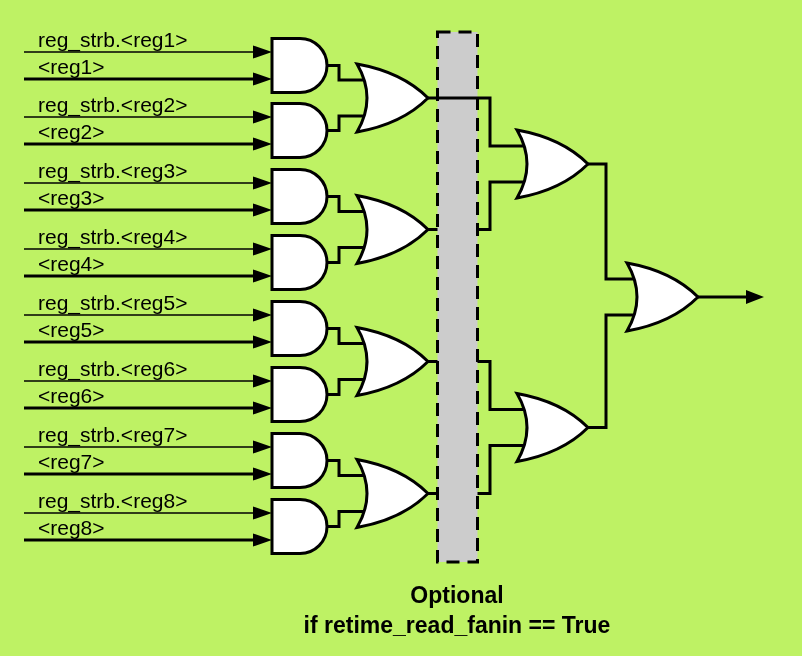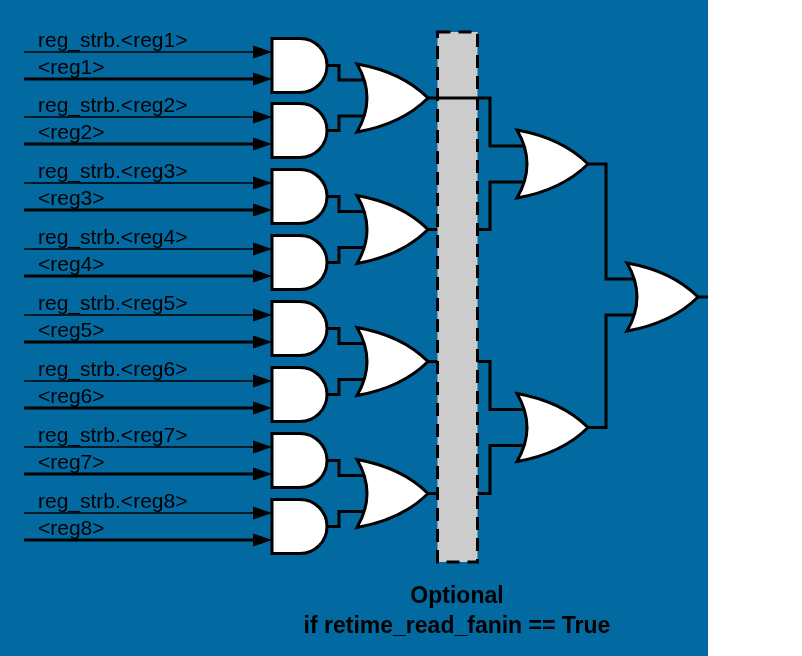--- a/index.html
+++ b/index.html
@@ -2,24 +2,24 @@
 <html><head>
 <meta charset="utf-8">
 <style>
   html, body {
     margin: 0;
     padding: 0;
     background: #ffffff;
     font-family: "Liberation Sans", sans-serif;
   }
   .stage {
-    width: 708px;
+    width: 802px;
     height: 656px;
     position: relative;
-    background: #0369a1;
+    background: #bef264;
     overflow: hidden;
   }
   svg { display: block; }
   text.sig-label {
     font-family: "Liberation Sans", sans-serif;
     font-size: 21px;
     fill: #000000;
   }
   text.caption {
     font-family: "Liberation Sans", sans-serif;

